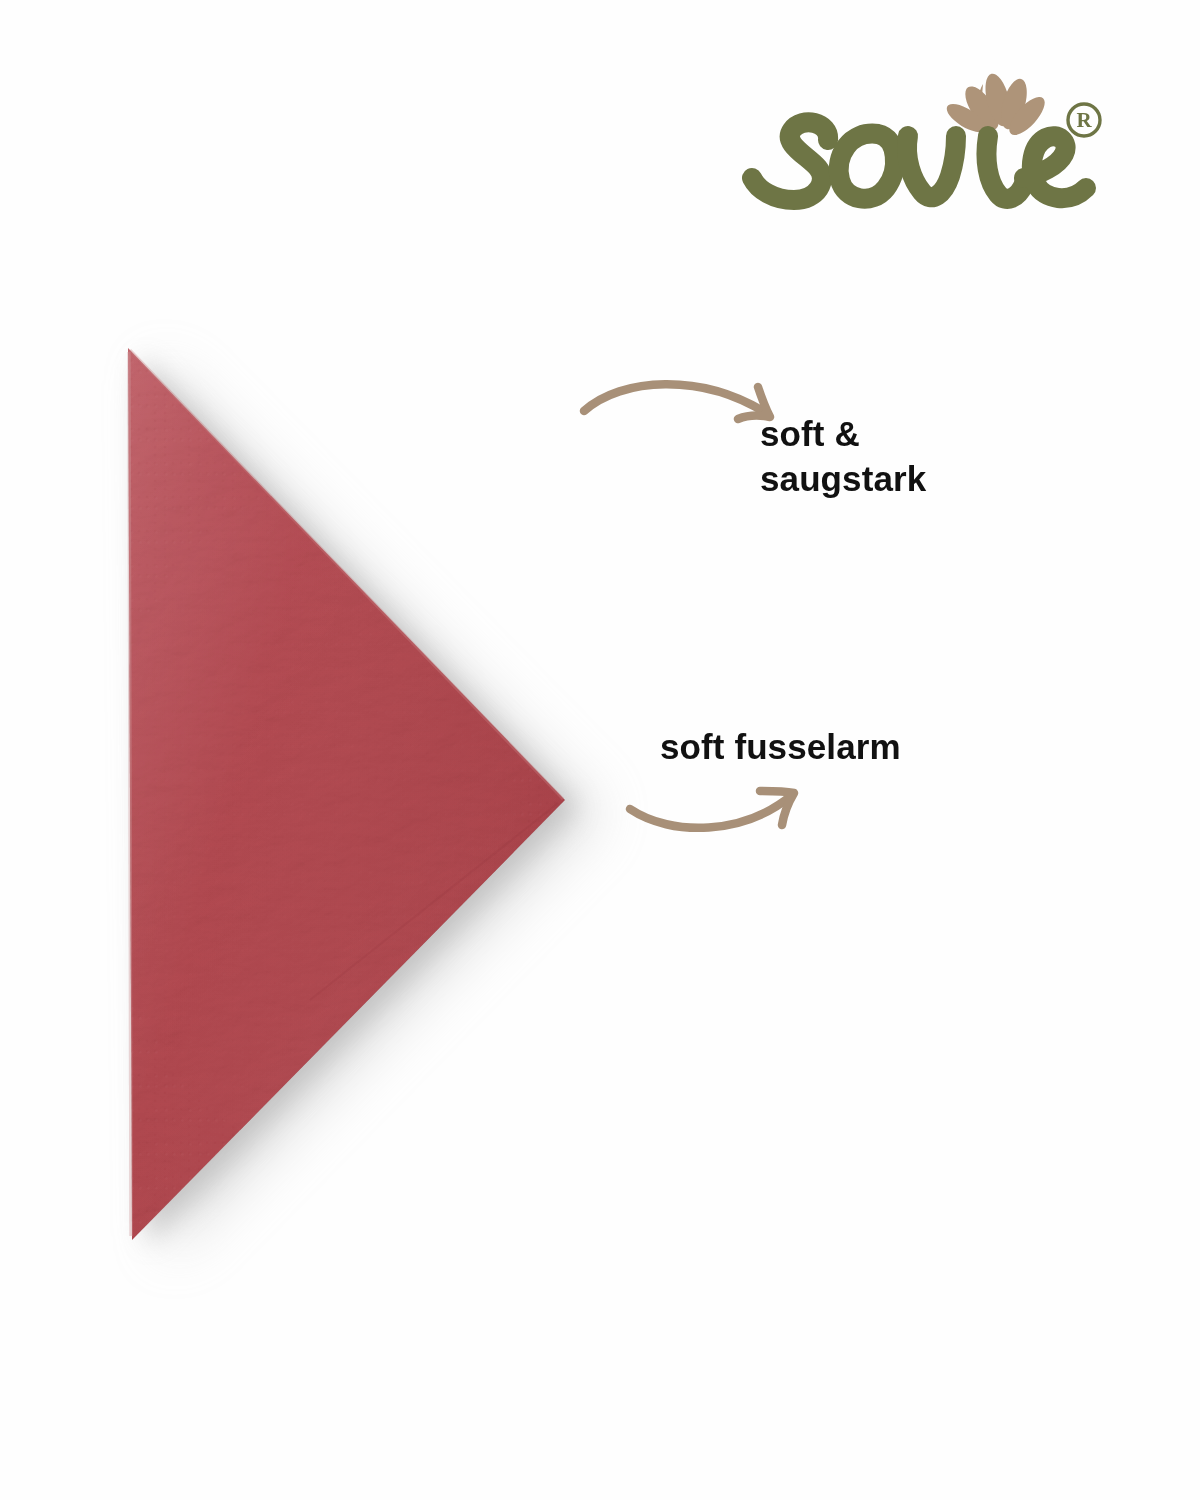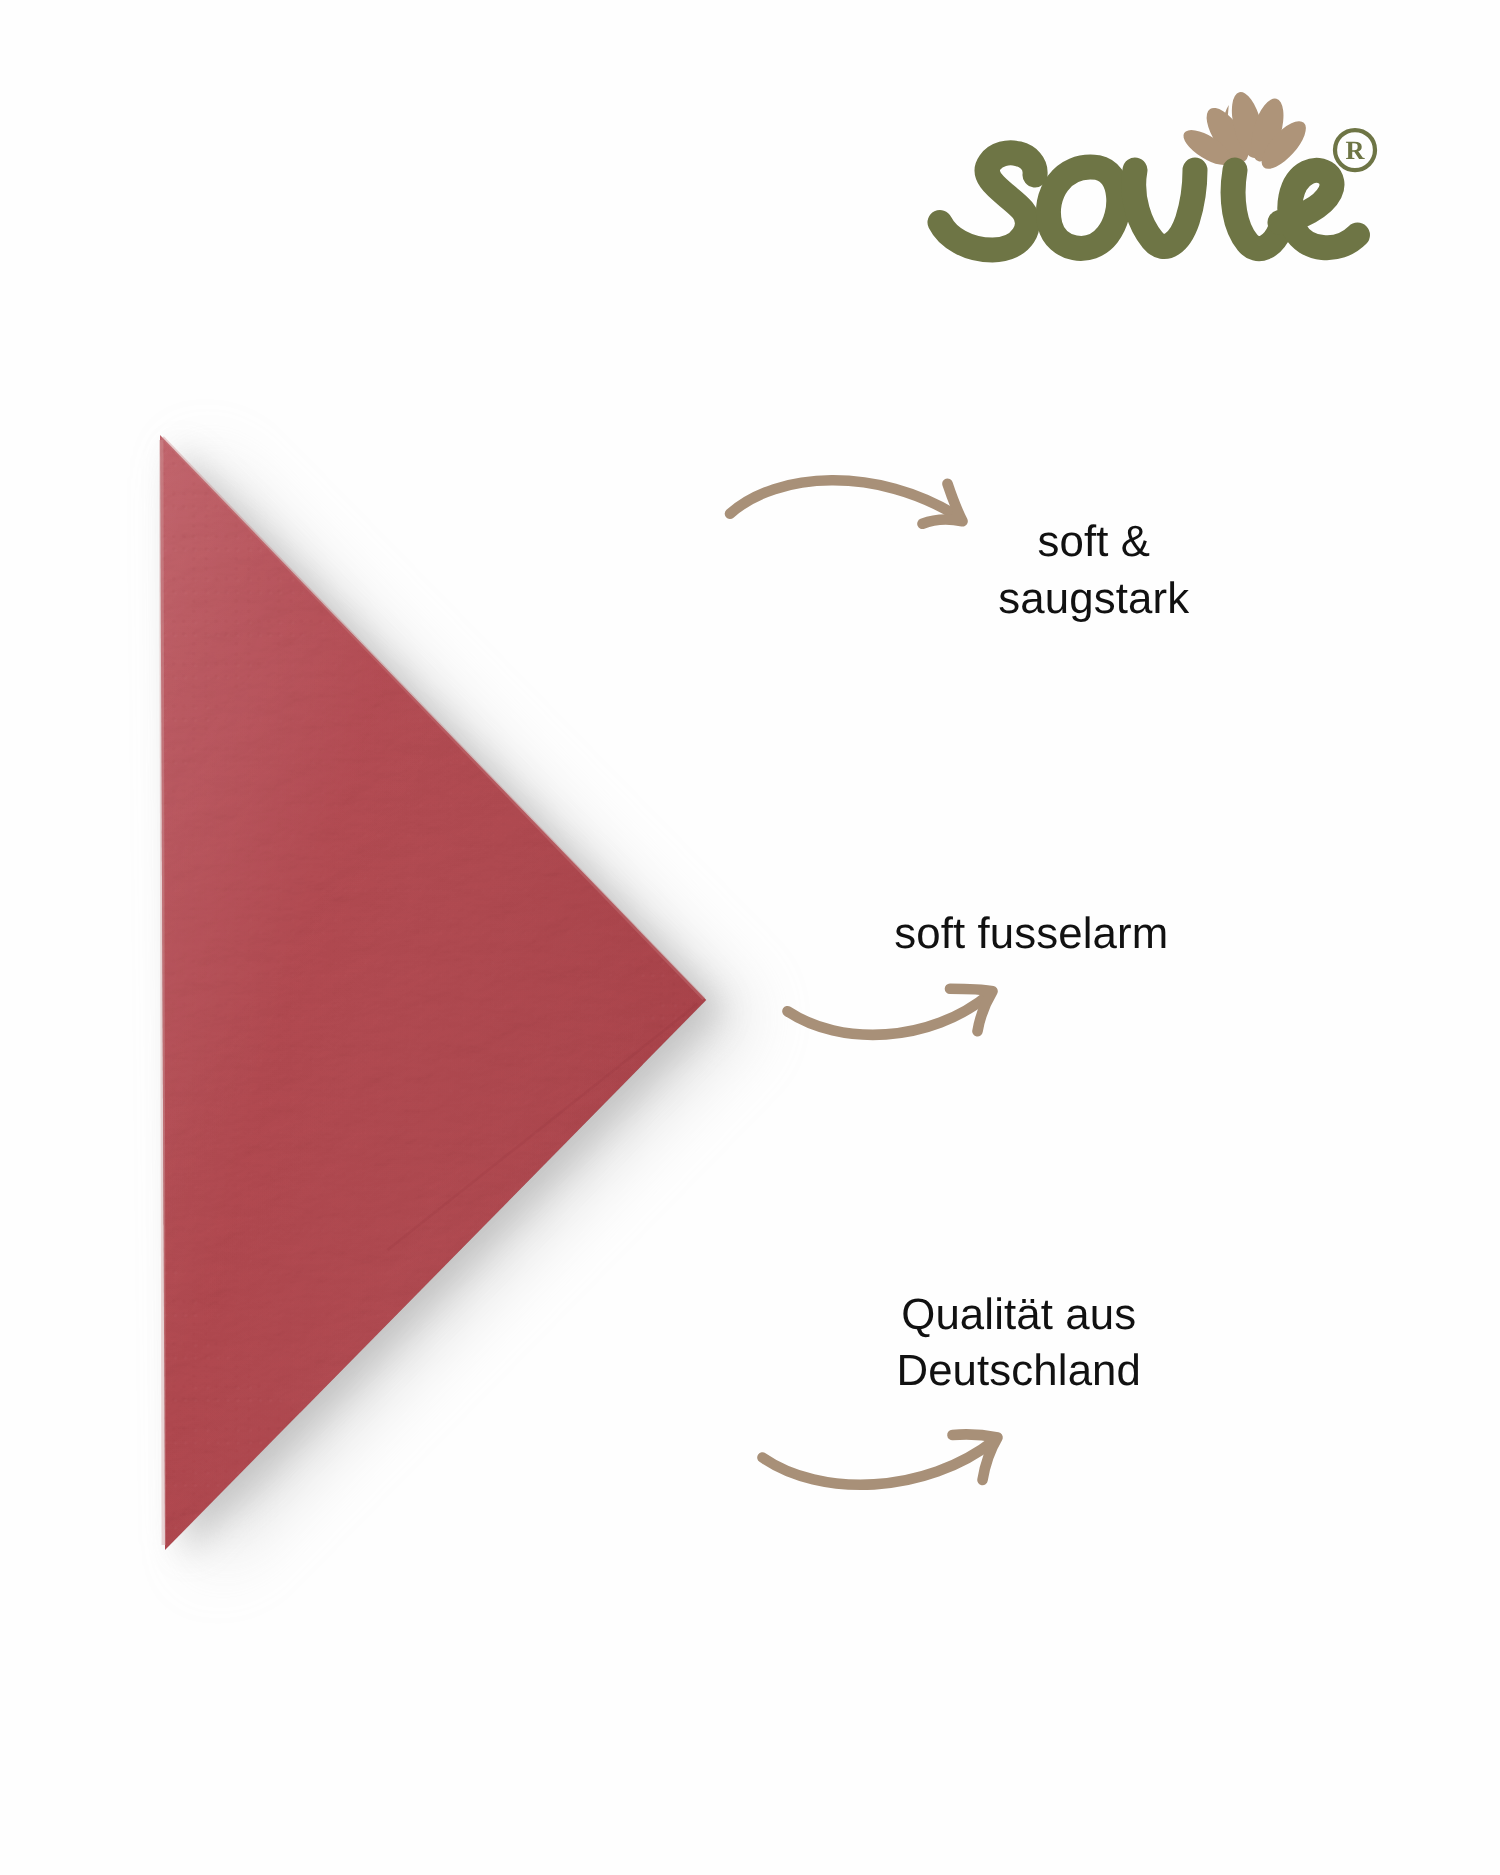--- a/index.html
+++ b/index.html
@@ -29,22 +29,21 @@
   }
   .napkin-wrap svg { display:block; width:620px; height:1020px; }
 
   
   .callout { position:absolute; }
 
   .callout-text {
     color:#111111;
     font-size:35px;
     line-height:1.28;
-    font-weight:400;
-    text-align:center;
+    font-weight:700;
     white-space:pre-line;
     letter-spacing:0.1px;
   }
 
   .arrow { position:absolute; }
   .arrow svg { display:block; overflow:visible; }
 
   
   .c1 { left:560px; top:360px; width:430px; height:150px; }
   .c1 .arrow { left:10px; top:5px; }
@@ -224,24 +223,14 @@
   <div class="callout c2">
     <div class="callout-text">soft fusselarm</div>
     <div class="arrow">
       <svg width="190" height="60" viewBox="0 0 190 60" xmlns="http://www.w3.org/2000/svg">
         <path d="M10 26 C52 54 124 52 172 12" fill="none" stroke="#A89078" stroke-width="8.5" stroke-linecap="round"></path>
         <path d="M140 8 C152 8 164 8 174 10 C168 20 164 30 162 42" fill="none" stroke="#A89078" stroke-width="8.5" stroke-linecap="round" stroke-linejoin="round"></path>
       </svg>
     </div>
   </div>
 
-  <div class="callout c3">
-    <div class="callout-text">Qualität aus
-Deutschland</div>
-    <div class="arrow">
-      <svg width="215" height="65" viewBox="0 0 215 65" xmlns="http://www.w3.org/2000/svg">
-        <path d="M10 26 C56 58 140 56 196 12" fill="none" stroke="#A89078" stroke-width="8.5" stroke-linecap="round"></path>
-        <path d="M162 8 C174 7 188 8 198 10 C192 20 188 32 186 44" fill="none" stroke="#A89078" stroke-width="8.5" stroke-linecap="round" stroke-linejoin="round"></path>
-      </svg>
-    </div>
-  </div>
 
 </div>
 
 </body></html>

